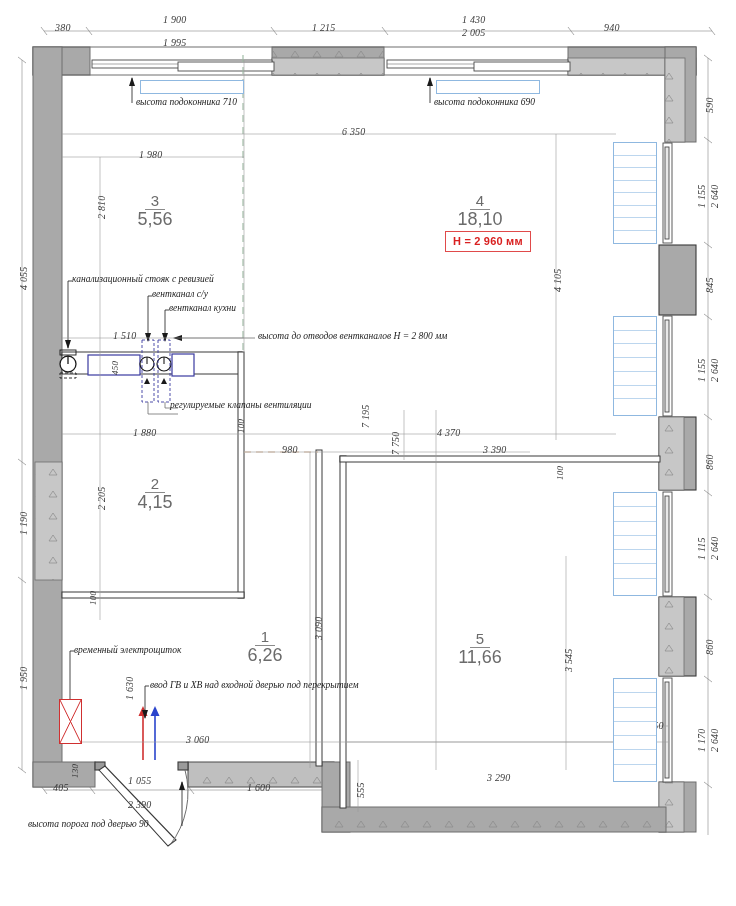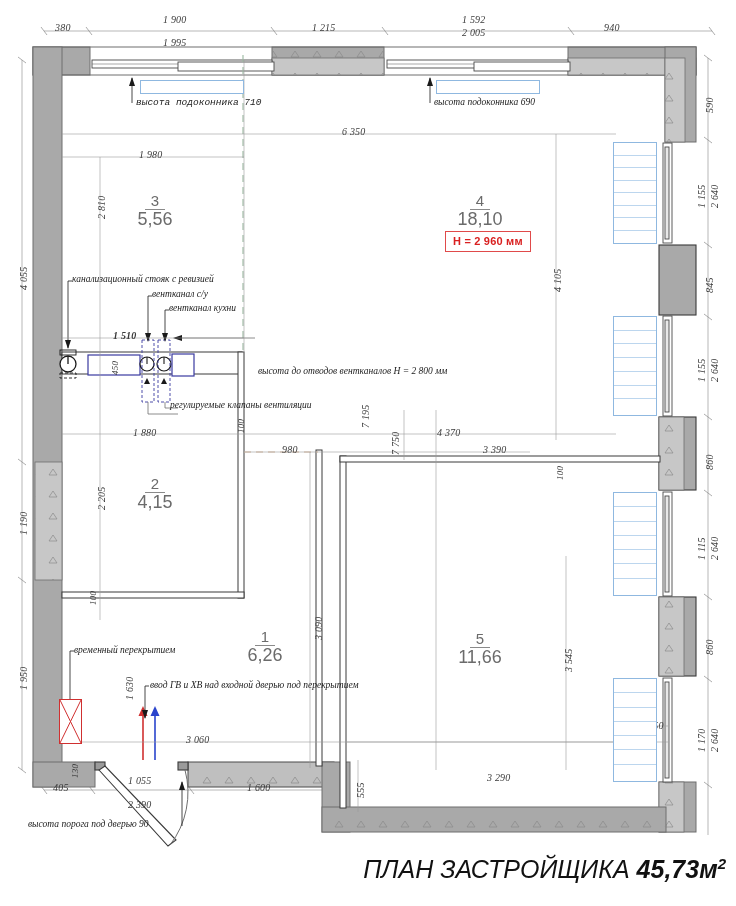--- a/index.html
+++ b/index.html
@@ -361,21 +361,21 @@
       <line x1="566" y1="556" x2="566" y2="770"></line>
       <line x1="346" y1="742" x2="668" y2="742"></line>
       <line x1="616" y1="726" x2="668" y2="726"></line>
     </g>
   </svg>
 
   <div class="dim" style="left:55px;  top:22px;">380</div>
   <div class="dim" style="left:163px; top:14px;">1 900</div>
   <div class="dim" style="left:163px; top:37px;">1 995</div>
   <div class="dim" style="left:312px; top:22px;">1 215</div>
-  <div class="dim" style="left:462px; top:14px;">1 592</div>
+  <div class="dim" style="left:462px; top:14px;">1 430</div>
   <div class="dim" style="left:462px; top:27px;">2 005</div>
   <div class="dim" style="left:604px; top:22px;">940</div>
 
   <div class="dim vert" style="left:18px; top:290px;">4 055</div>
   <div class="dim vert" style="left:18px; top:535px;">1 190</div>
   <div class="dim vert" style="left:18px; top:690px;">1 950</div>
 
   <div class="dim vert" style="left:704px; top:113px;">590</div>
   <div class="dim vert" style="left:696px; top:208px;">1 155</div>
   <div class="dim vert" style="left:709px; top:208px;">2 640</div>
@@ -390,21 +390,21 @@
   <div class="dim vert" style="left:709px; top:752px;">2 640</div>
 
   <div class="dim" style="left:53px;  top:782px;">405</div>
   <div class="dim" style="left:128px; top:775px;text-align:right;">1 055</div>
   <div class="dim" style="left:128px; top:788px;margin-top:11px;">2 390</div>
   <div class="dim" style="left:247px; top:782px;">1 600</div>
 
   <div class="dim" style="left:342px; top:126px;">6 350</div>
   <div class="dim" style="left:139px; top:149px;">1 980</div>
   <div class="dim vert" style="left:96px; top:219px;">2 810</div>
-  <div class="dim" style="left:113px; top:330px;font-weight:bold;">1 510</div>
+  <div class="dim" style="left:113px; top:330px;">1 510</div>
   <div class="dim vert small" style="left:110px; top:375px;">450</div>
   <div class="dim" style="left:133px; top:427px;">1 880</div>
   <div class="dim vert" style="left:96px; top:510px;">2 205</div>
   <div class="dim vert small" style="left:236px; top:433px;">100</div>
   <div class="dim vert small" style="left:88px;  top:605px;">100</div>
   <div class="dim vert small" style="left:555px; top:480px;">100</div>
   <div class="dim" style="left:282px; top:444px;">980</div>
   <div class="dim" style="left:437px; top:427px;">4 370</div>
   <div class="dim" style="left:483px; top:444px;font-style:italic;">3 390</div>
   <div class="dim vert" style="left:360px; top:428px;">7 195</div>
@@ -486,29 +486,25 @@
     <span class="area">18,10</span>
   </div>
 
   <div class="room" style="left:451px; top:630px; width:58px;">
     <span class="num">5</span>
     <span class="area">11,66</span>
   </div>
 
   <div class="hbadge" style="left:445px; top:231px;">H = 2 960 мм</div>
 
-  <div class="note" style="left:136px; top:97px;font-family:Liberation Mono, monospace;">высота подоконника 710</div>
+  <div class="note" style="left:136px; top:97px;">высота подоконника 710</div>
   <div class="note" style="left:434px; top:97px;">высота подоконника 690</div>
   <div class="note" style="left:72px;  top:274px;">канализационный стояк с ревизией</div>
   <div class="note" style="left:152px; top:289px;">вентканал с/у</div>
   <div class="note" style="left:169px; top:303px;">вентканал кухни</div>
-  <div class="note" style="left:258px; top:331px;margin-top:35px;">высота до отводов вентканалов H = 2 800 мм</div>
+  <div class="note" style="left:258px; top:331px;">высота до отводов вентканалов H = 2 800 мм</div>
   <div class="note" style="left:170px; top:400px;">регулируемые клапаны вентиляции</div>
-  <div class="note" style="left:74px;  top:645px;">временный перекрытием</div>
+  <div class="note" style="left:74px;  top:645px;">временный электрощиток</div>
   <div class="note" style="left:150px; top:680px;">ввод ГВ и ХВ над входной дверью под перекрытием</div>
   <div class="note" style="left:28px;  top:819px;">высота порога под дверью 90</div>
 
-  <div id="title">
-    <span class="t-main">ПЛАН ЗАСТРОЙЩИКА</span>
-    <span class="t-area">45,73</span><span class="t-area">м</span><sup class="t-area">2</sup>
-  </div>
 
 </div>
 
 </body></html>

